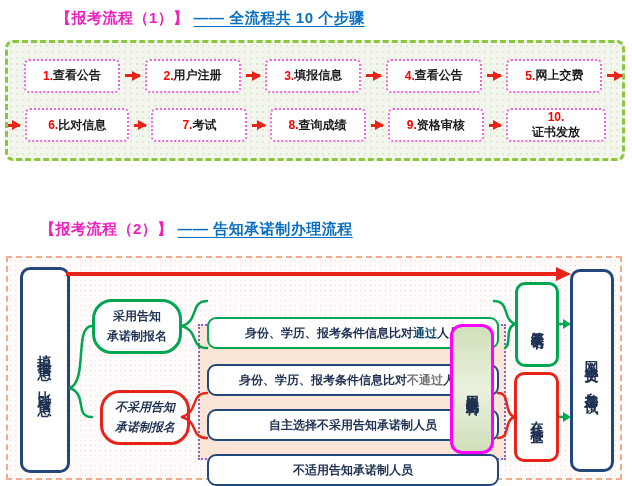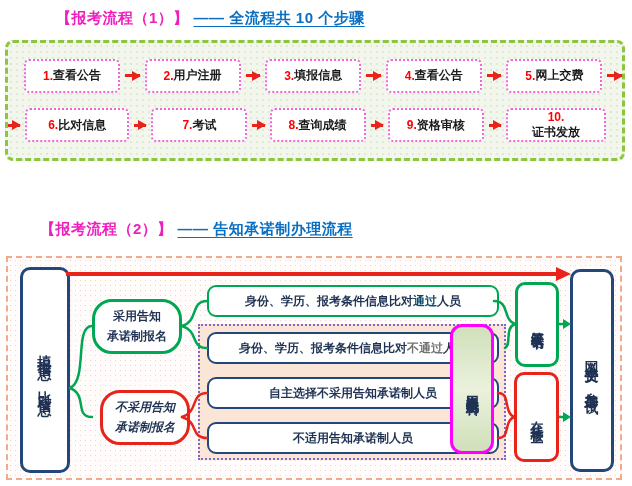--- a/index.html
+++ b/index.html
@@ -59,21 +59,21 @@
             font-size:12px; font-weight:bold; color:#1f3253; line-height:1.6; z-index:1; }
   #adopt-box     { left:84px; top:41px;  border:3px solid #00a651; }
   #not-adopt-box { left:92px; top:132px; border:3px solid #e8231a;font-style:italic; }
 
   #peach-panel { position:absolute; left:190px; top:66px; width:308px; height:136px;
                  background:#fbe5d6; border:2px dotted #7b68c8; z-index:0; }
 
   .rowbox { position:absolute; left:199px; width:292px; height:32px; background:#ffffff;
             border:2px solid #24477b; border-radius:9px;
             display:flex; align-items:center; justify-content:center;
-            font-size:12px; font-weight:bold; color:#1f3253; white-space:nowrap; z-index:2; }
+            font-size:12px; font-weight:bold; color:#1f3253; white-space:nowrap; z-index:2;margin-top:32px; }
   #pass-box { top:27px; border-color:#00a651; border-width:2px; }
   #fail-box { top:74px; }
   #self-box { top:119px; }
   #na-box   { top:164px; }
   .hl-green { color:#0c4a6e; }
   .hl-red   { color:#737373; }
 
   #connectors { position:absolute; left:0; top:0; width:616px; height:224px;
                 z-index:4; pointer-events:none; }
 </style>

